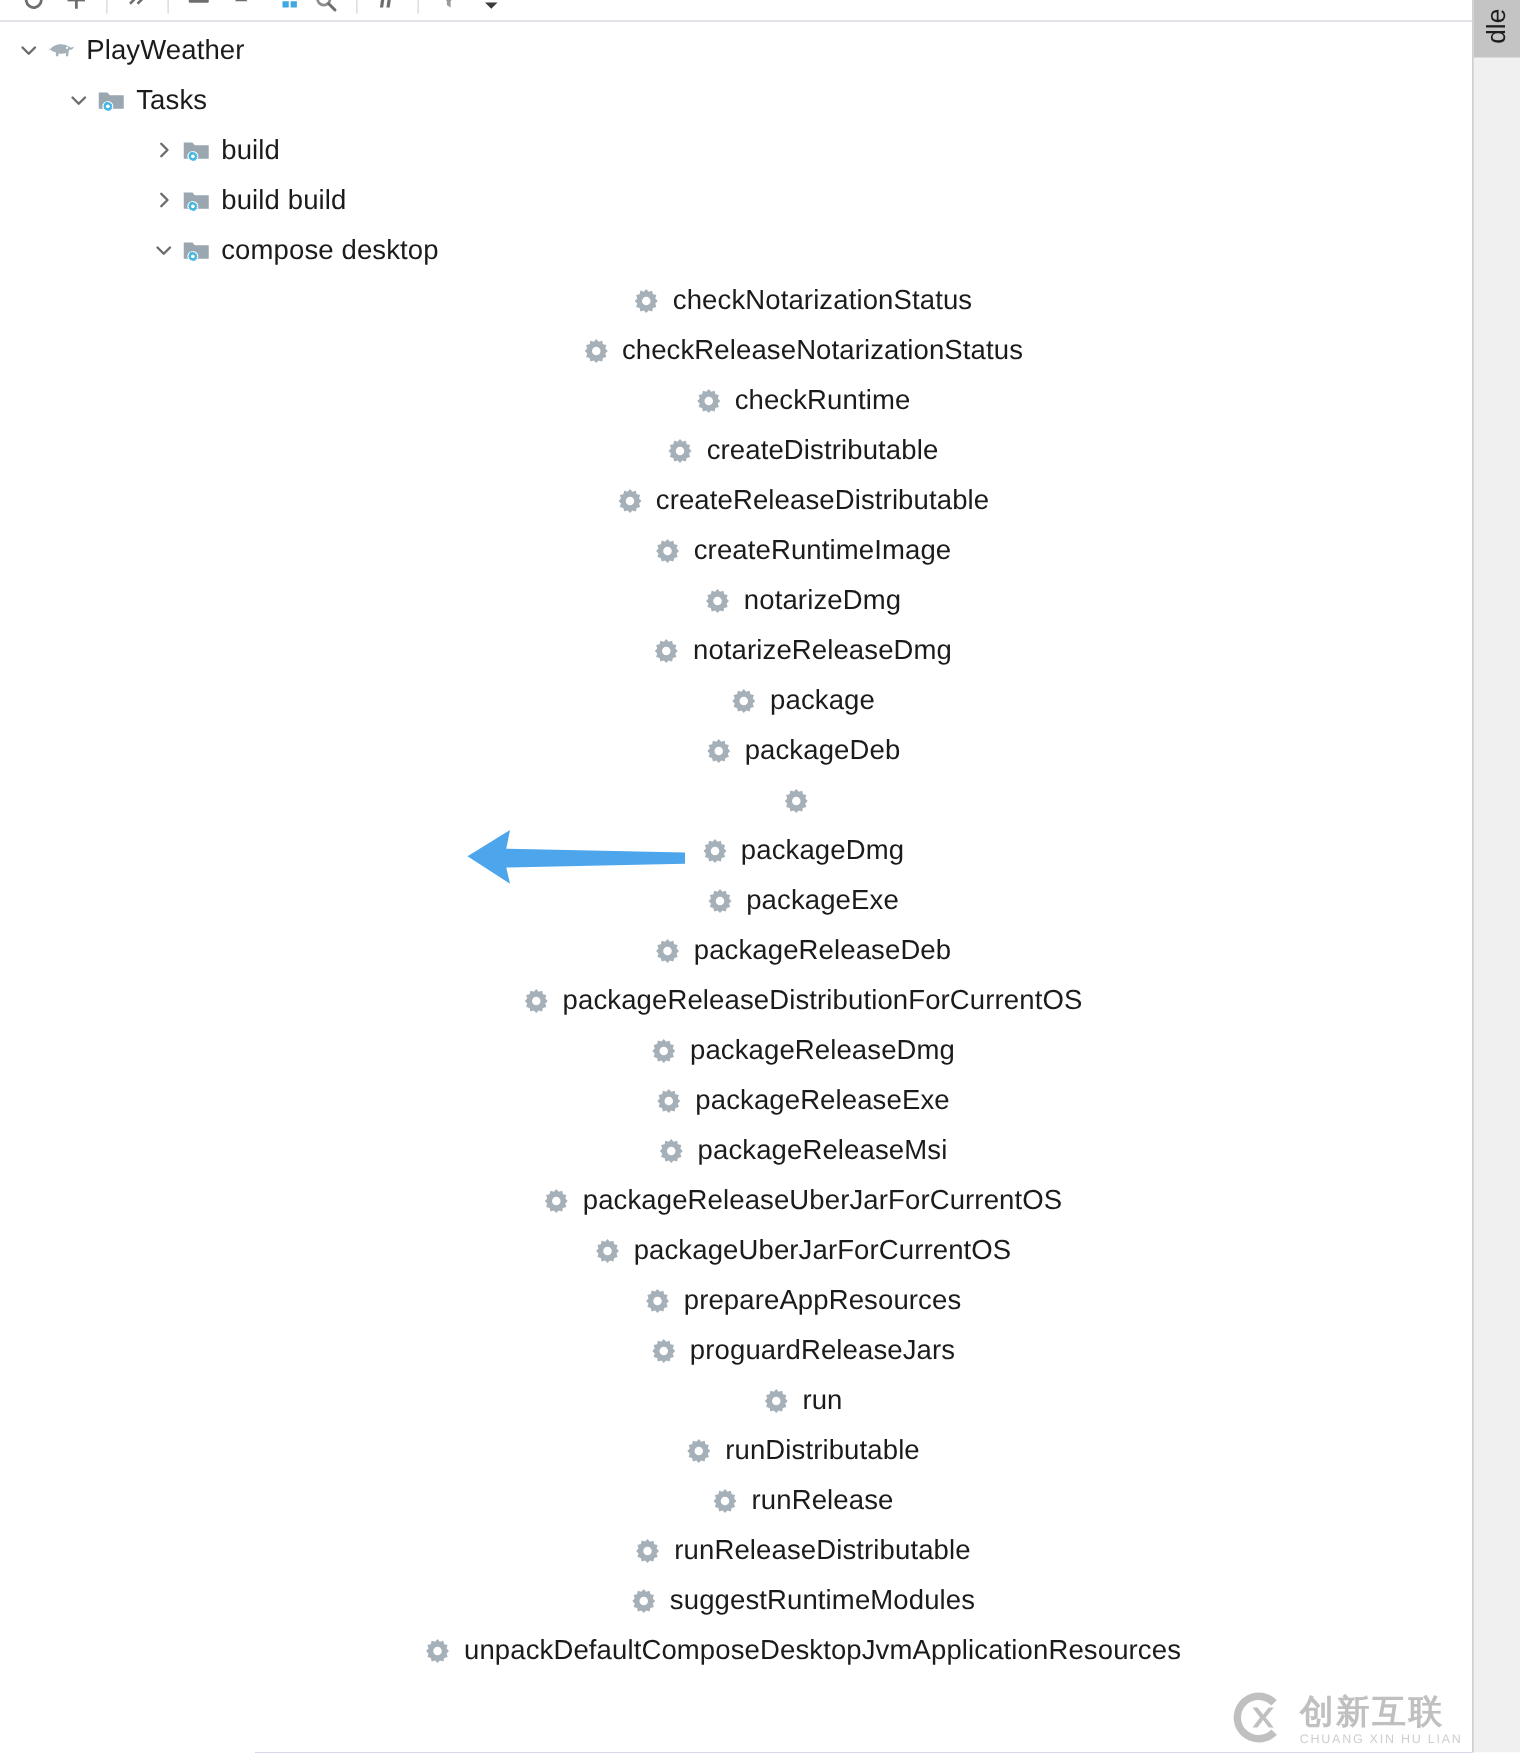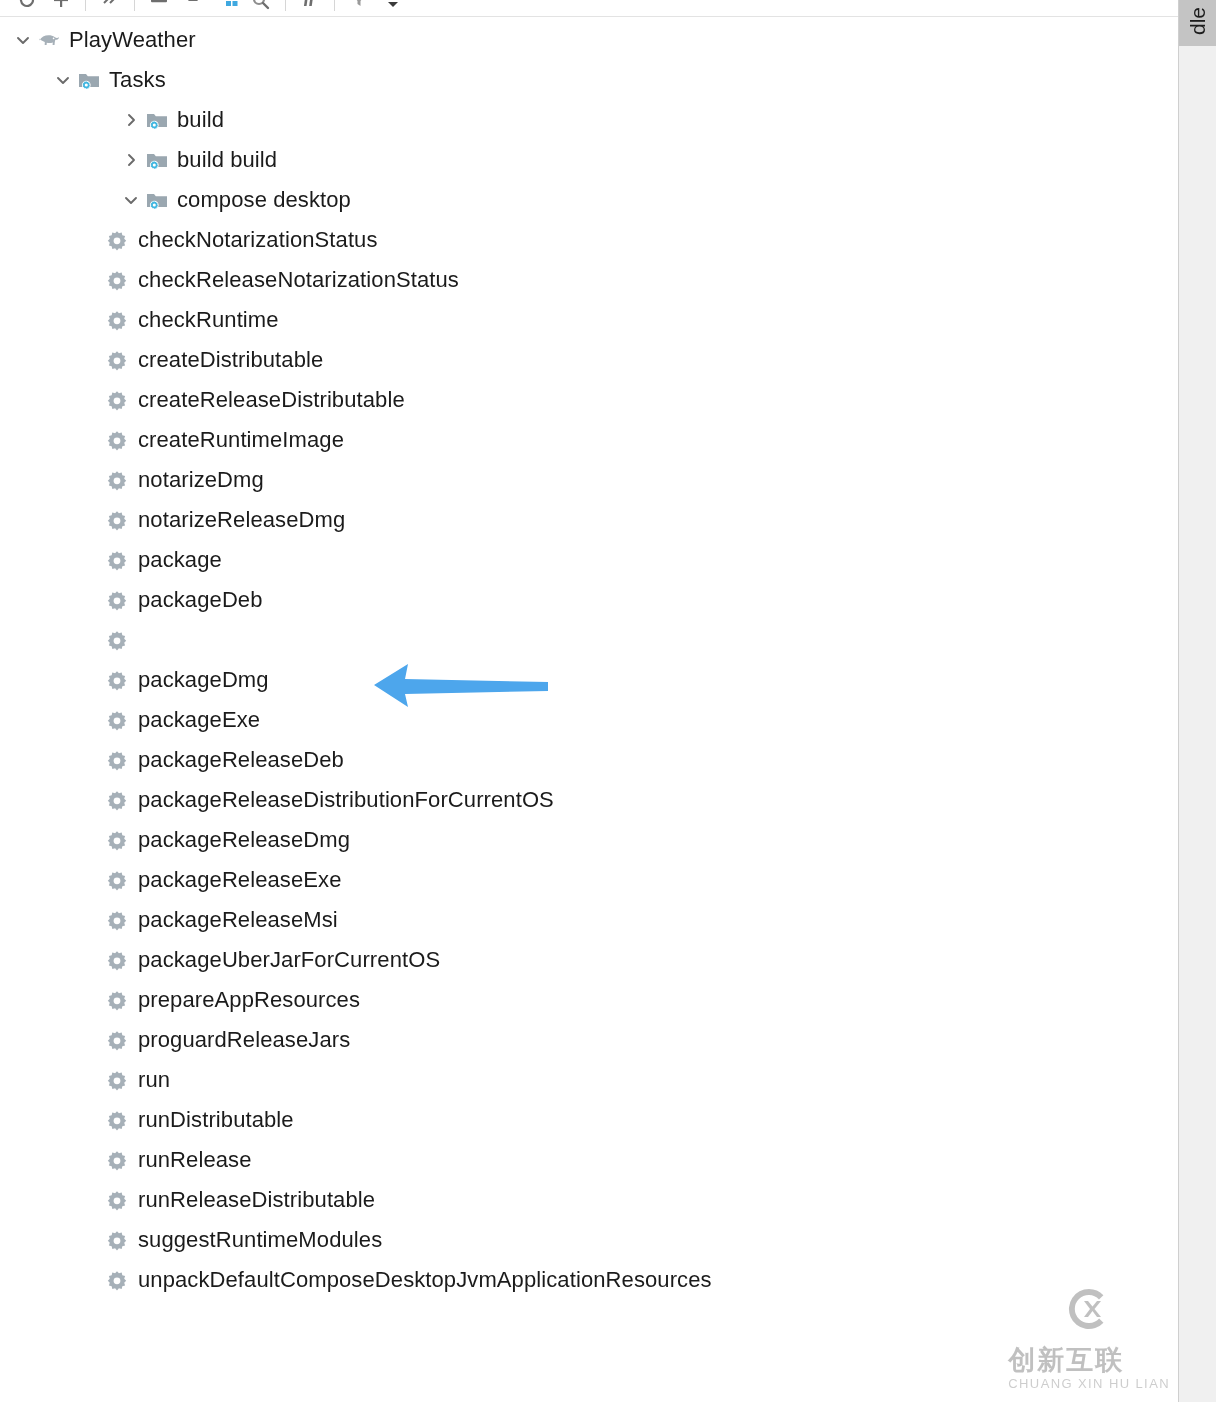--- a/index.html
+++ b/index.html
@@ -104,21 +104,21 @@
     align-items: center;
     justify-content: center;
     margin-right: 7px;
   }
   .label { line-height: 1; }
 
   
   .d0 { padding-left: 10px; }
   .d1 { padding-left: 50px; }
   .d2 { padding-left: 118px; }
-  .d3 { padding-left: 78px; }
+  .d3 { padding-left: 78px; justify-content: center; }
 
   .d3 .node-icon { margin-right: 8px; }
 
   
   .stripe {
     width: 38px;
     height: 1402px;
     background: #f0f0f0;
     border-left: 1px solid #cfcfcf;
     box-sizing: border-box;
@@ -153,39 +153,38 @@
     top: 658px;
     width: 180px;
     height: 56px;
     pointer-events: none;
   }
 
   
   .watermark {
     position: absolute;
     right: 8px;
-    bottom: 12px;
+    bottom: 0;
     display: flex;
     align-items: center;
     gap: 10px;
     opacity: .62;
     pointer-events: none;
-    flex-direction: column;
   }
   .wm-logo { flex: 0 0 auto; }
   .wm-text { display: flex; flex-direction: column; line-height: 1; }
   .wm-cn {
     font-size: 27px;
     letter-spacing: 2px;
     color: #9b9b9b;
     font-family: "DejaVu Sans", sans-serif;
     font-weight: bold;
   }
   .wm-en {
-    font-size: 13px;
+    font-size: 10px;
     letter-spacing: 1.4px;
     color: #b0b0b0;
     margin-top: 4px;
   }
 </style>
 </head>
 <body>
 
 <div id="app">
 
@@ -546,20 +545,30 @@
             <span class="label">packageReleaseMsi</span>
           </div>
           <div class="row d3">
             <span class="twisty spacer"></span>
             <span class="node-icon">
               <svg width="24" height="24" viewBox="0 0 24 24">
                 <path d="M12 3.2l1.9 2.1 2.8-.8.6 2.8 2.8.7-.9 2.8 2 2-2 2 .9 2.8-2.8.7-.6 2.8-2.8-.8L12 22.4l-1.9-2.1-2.8.8-.6-2.8-2.8-.7.9-2.8-2-2 2-2-.9-2.8 2.8-.7.6-2.8 2.8.8z" fill="#a6b0b8"></path>
                 <circle cx="12" cy="12.8" r="3.4" fill="#ffffff"></circle>
               </svg>
             </span>
+            <span class="label">packageReleaseUberJarForCurrentOS</span>
+          </div>
+          <div class="row d3">
+            <span class="twisty spacer"></span>
+            <span class="node-icon">
+              <svg width="24" height="24" viewBox="0 0 24 24">
+                <path d="M12 3.2l1.9 2.1 2.8-.8.6 2.8 2.8.7-.9 2.8 2 2-2 2 .9 2.8-2.8.7-.6 2.8-2.8-.8L12 22.4l-1.9-2.1-2.8.8-.6-2.8-2.8-.7.9-2.8-2-2 2-2-.9-2.8 2.8-.7.6-2.8 2.8.8z" fill="#a6b0b8"></path>
+                <circle cx="12" cy="12.8" r="3.4" fill="#ffffff"></circle>
+              </svg>
+            </span>
             <span class="label">packageUberJarForCurrentOS</span>
           </div>
           <div class="row d3">
             <span class="twisty spacer"></span>
             <span class="node-icon">
               <svg width="24" height="24" viewBox="0 0 24 24">
                 <path d="M12 3.2l1.9 2.1 2.8-.8.6 2.8 2.8.7-.9 2.8 2 2-2 2 .9 2.8-2.8.7-.6 2.8-2.8-.8L12 22.4l-1.9-2.1-2.8.8-.6-2.8-2.8-.7.9-2.8-2-2 2-2-.9-2.8 2.8-.7.6-2.8 2.8.8z" fill="#a6b0b8"></path>
                 <circle cx="12" cy="12.8" r="3.4" fill="#ffffff"></circle>
               </svg>
             </span>

